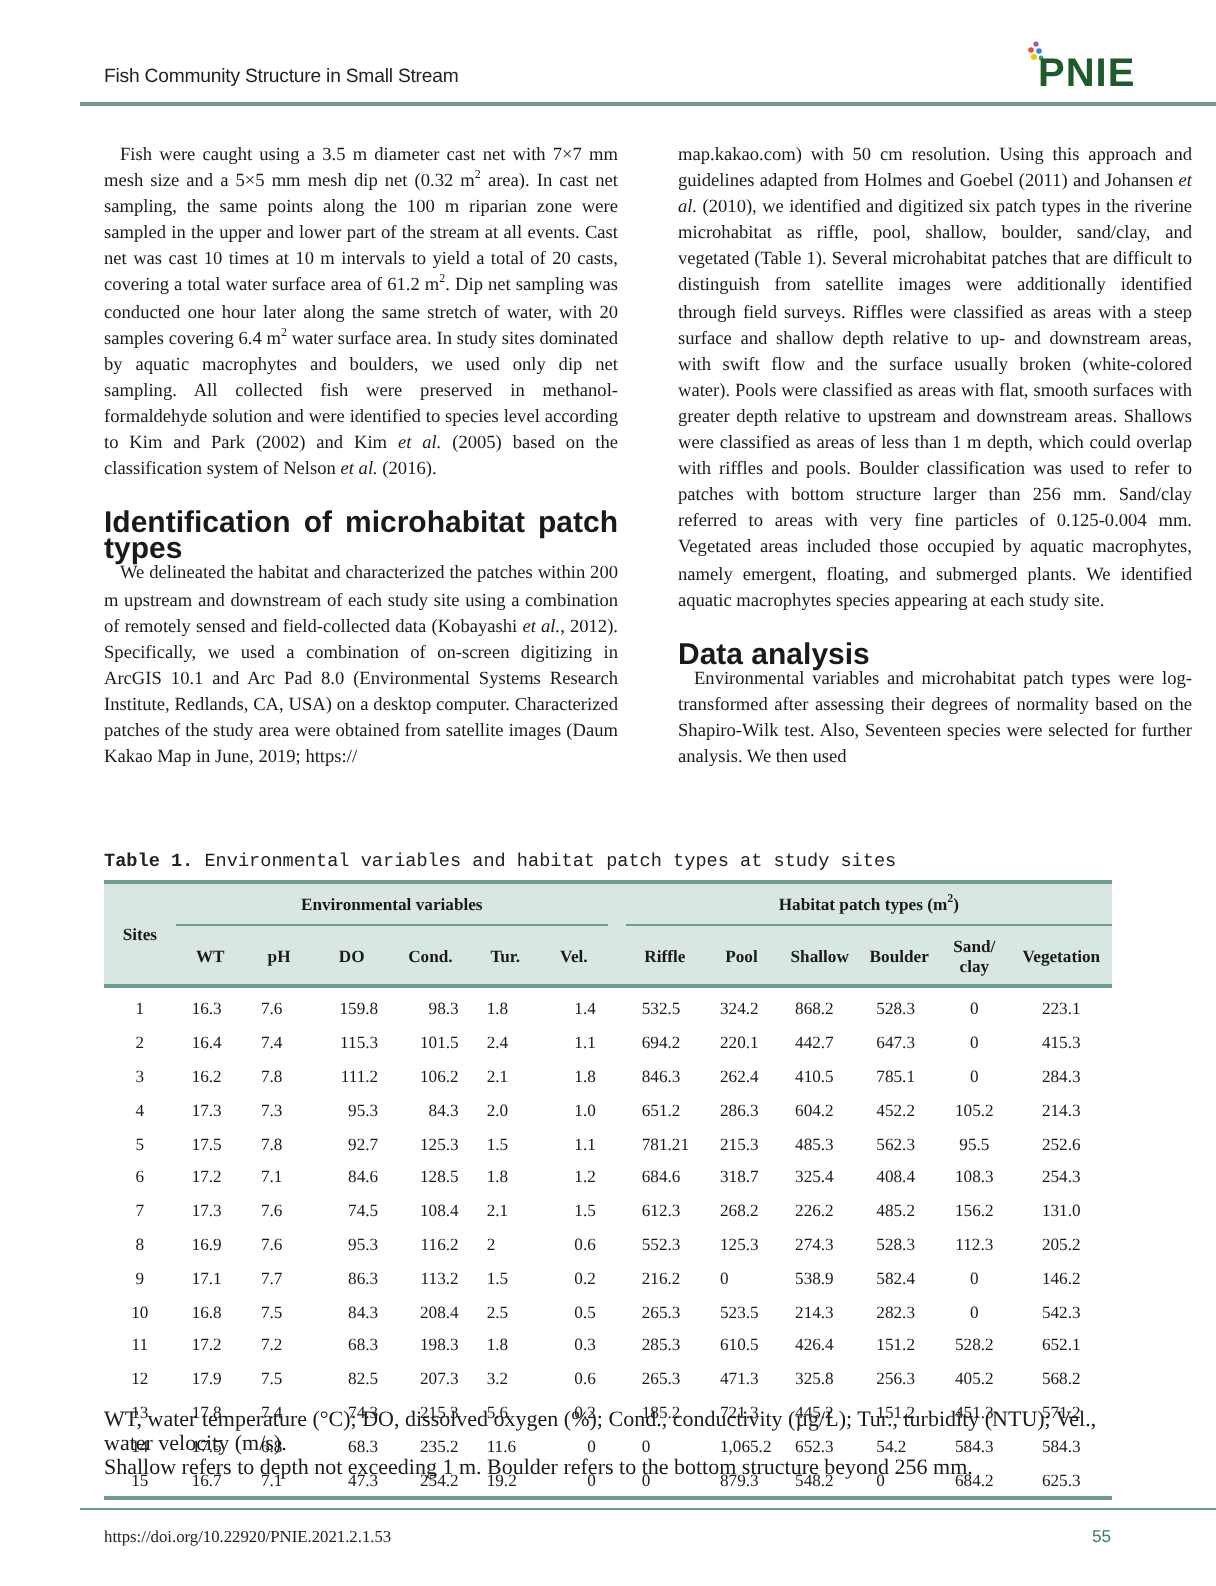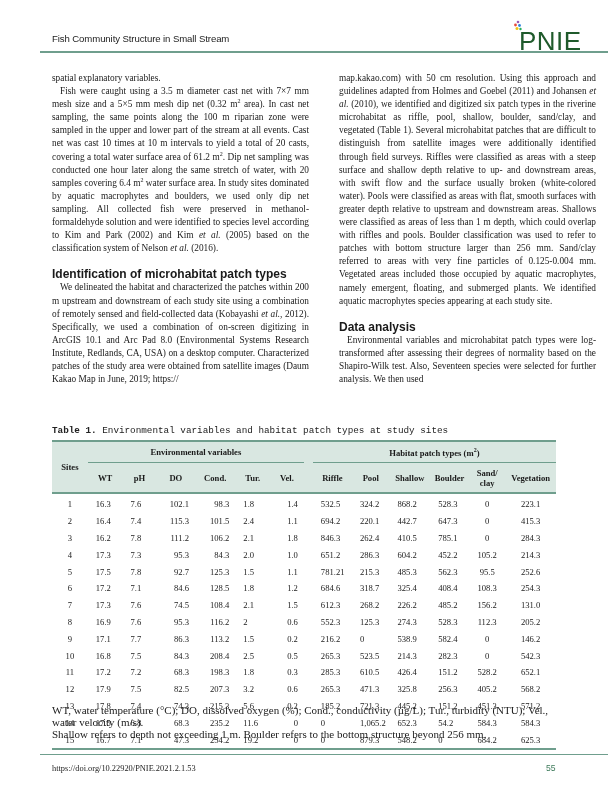--- a/index.html
+++ b/index.html
@@ -2,31 +2,31 @@
 <html><head>
 <meta charset="utf-8">
 <style>
   html, body { margin: 0; padding: 0; background: #ffffff; }
   body { width: 608px; height: 793px; position: relative; overflow: hidden;
          font-family: "Liberation Serif", "DejaVu Serif", serif; color: #1a1a1a; }
   .running-head { position: absolute; left: 52px; top: 33px; font-family: "Liberation Sans", sans-serif;
                   font-size: 9.6px; color: #222; letter-spacing: -0.1px; }
   .logo { position: absolute; left: 511px; top: 18px; width: 60px; height: 30px; }
   .logo-text { position: absolute; left: 8px; top: 8px; font-family: "Liberation Sans", sans-serif;
-               font-weight: normal; font-size: 26px; color: #1f5a2b; letter-spacing: 0.5px; }
+               font-weight: bold; font-size: 20px; color: #1f5a2b; letter-spacing: 0.5px; }
   .logo-mark { position: absolute; left: 2px; top: 2px; width: 10px; height: 12px; }
   .head-rule { position: absolute; left: 40px; top: 51px; width: 568px; height: 2px; background: #6f9e8d; }
 
   .col { position: absolute; top: 72px; width: 257px; font-size: 9.3px; line-height: 13.1px;
          text-align: justify; hyphens: manual; }
   .col.left { left: 52px; }
   .col.right { left: 307px; margin-left: 32px; }
   .col p { margin: 0; text-indent: 0; }
   .col p.indent { text-indent: 8px; }
-  .col h3 { margin: 13px 0 0 0; font-family: "Liberation Sans", sans-serif; font-size: 12px;
+  .col h3 { margin: 13px 0 0 0; font-family: "Liberation Sans", sans-serif; font-size: 15px;
             font-weight: bold; line-height: 13.1px; color: #1a1a1a; }
   .col sup { font-size: 6px; line-height: 0; }
   .col i { font-style: italic; }
 
   .table-caption { position: absolute; left: 52px; top: 425px; font-family: Liberation Mono, monospace;
                    font-size: 9.3px; color: #222; }
   .table-caption b { font-weight: bold; }
   .table-wrap { position: absolute; left: 52px; top: 440px; width: 504px; }
   table { border-collapse: collapse; width: 504px; font-size: 8.6px; font-family: "Liberation Serif", serif; }
   thead th { background: #d9e7e1; font-weight: bold; color: #1a1a1a; padding: 0; }
@@ -58,21 +58,20 @@
     <circle cx="2.5" cy="5" r="1.4" fill="#e74c3c"></circle>
     <circle cx="6.5" cy="5.5" r="1.4" fill="#2e86de"></circle>
     <circle cx="4" cy="8.5" r="1.5" fill="#f1c40f"></circle>
     <circle cx="7.5" cy="9" r="1.2" fill="#27ae60"></circle>
   </svg>
   <span class="logo-text">PNIE</span>
 </div>
 <div class="head-rule"></div>
 
 <div class="col left">
-  <p><span>spatial explanatory variables.</span></p>
   <p class="indent"><span>Fish were caught using a 3.5 m diameter cast net with 7×7 mm mesh size and a 5×5 mm mesh dip net (0.32 m</span><sup>2</sup><span> area). In cast net sampling, the same points along the 100 m riparian zone were sampled in the upper and lower part of the stream at all events. Cast net was cast 10 times at 10 m intervals to yield a total of 20 casts, covering a total water surface area of 61.2 m</span><sup>2</sup><span>. Dip net sampling was conducted one hour later along the same stretch of water, with 20 samples covering 6.4 m</span><sup>2</sup><span> water surface area. In study sites dominated by aquatic macrophytes and boulders, we used only dip net sampling. All collected fish were preserved in methanol-formaldehyde solution and were identified to species level according to Kim and Park (2002) and Kim </span><i>et al.</i><span> (2005) based on the classification system of Nelson </span><i>et al.</i><span> (2016).</span></p>
   <h3>Identification of microhabitat patch types</h3>
   <p class="indent"><span>We delineated the habitat and characterized the patches within 200 m upstream and downstream of each study site using a combination of remotely sensed and field-collected data (Kobayashi </span><i>et al.</i><span>, 2012). Specifically, we used a combination of on-screen digitizing in ArcGIS 10.1 and Arc Pad 8.0 (Environmental Systems Research Institute, Redlands, CA, USA) on a desktop computer. Characterized patches of the study area were obtained from satellite images (Daum Kakao Map in June, 2019; https://</span></p>
 </div>
 
 <div class="col right">
   <p><span>map.kakao.com) with 50 cm resolution. Using this approach and guidelines adapted from Holmes and Goebel (2011) and Johansen </span><i>et al.</i><span> (2010), we identified and digitized six patch types in the riverine microhabitat as riffle, pool, shallow, boulder, sand/clay, and vegetated (Table 1). Several microhabitat patches that are difficult to distinguish from satellite images were additionally identified through field surveys. Riffles were classified as areas with a steep surface and shallow depth relative to up- and downstream areas, with swift flow and the surface usually broken (white-colored water). Pools were classified as areas with flat, smooth surfaces with greater depth relative to upstream and downstream areas. Shallows were classified as areas of less than 1 m depth, which could overlap with riffles and pools. Boulder classification was used to refer to patches with bottom structure larger than 256 mm. Sand/clay referred to areas with very fine particles of 0.125-0.004 mm. Vegetated areas included those occupied by aquatic macrophytes, namely emergent, floating, and submerged plants. We identified aquatic macrophytes species appearing at each study site.</span></p>
   <h3>Data analysis</h3>
   <p class="indent"><span>Environmental variables and microhabitat patch types were log-transformed after assessing their degrees of normality based on the Shapiro-Wilk test. Also, Seventeen species were selected for further analysis. We then used</span></p>
 </div>
@@ -118,21 +117,21 @@
           <th>Boulder</th>
           <th style="white-space: normal;">Sand/ clay</th>
           <th>Vegetation</th>
         </tr>
     </thead>
     <tbody id="table-body">
         <tr>
           <td>1</td>
           <td class="l">16.3</td>
           <td class="l">7.6</td>
-          <td class="r">102.1</td>
+          <td class="r">159.8</td>
           <td class="r">98.3</td>
           <td class="l">1.8</td>
           <td class="r">1.4</td>
           <td></td>
           <td class="l">532.5</td>
           <td class="l">324.2</td>
           <td class="l">868.2</td>
           <td class="l">528.3</td>
           <td>0</td>
           <td>223.1</td>

